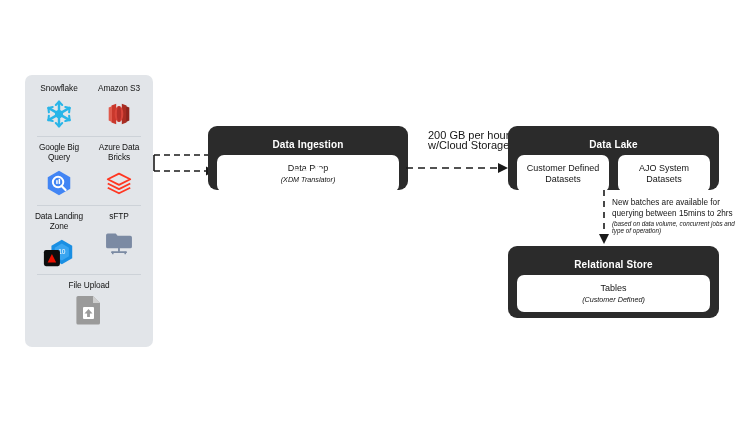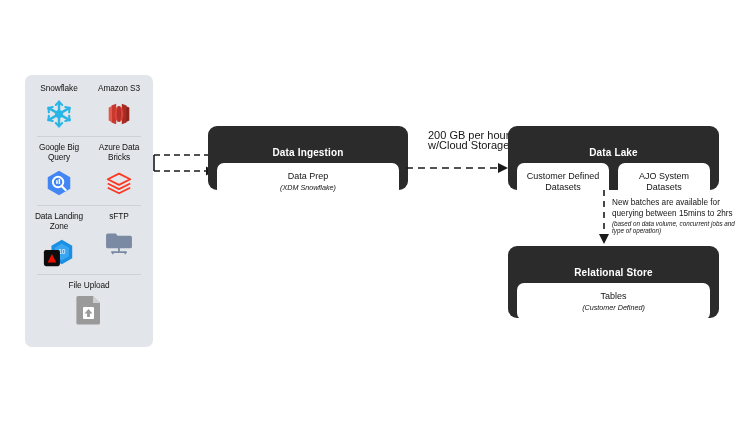--- a/index.html
+++ b/index.html
@@ -72,21 +72,21 @@
     position: absolute;
     background: #2b2b2b;
     border-radius: 9px;
     box-sizing: border-box;
   }
   .darkbox-title {
     color: #ffffff;
     font-size: 10px;
     font-weight: bold;
     text-align: center;
-    margin-top: 21px;
+    margin-top: 13px;
     letter-spacing: 0.15px;
   }
   .inner-row {
     display: flex;
     justify-content: center;
     gap: 9px;
     margin-top: 5px;
     padding: 0 9px;
   }
   .whitebox {
@@ -266,21 +266,21 @@
     <line x1="4" y1="10" x2="4" y2="26" stroke="#1a1a1a" stroke-width="1.6"></line>
     <line x1="4" y1="26" x2="56" y2="26" stroke="#1a1a1a" stroke-width="1.6" stroke-dasharray="6,4"></line>
     <polygon points="56,21.5 65,26 56,30.5" fill="#1a1a1a"></polygon>
   </svg>
 
   <div class="darkbox" style="left:208px; top:126px; width:200px; height:64px;">
     <div class="darkbox-title">Data Ingestion</div>
     <div class="inner-row">
       <div class="whitebox">
         <div class="wb-main">Data Prep</div>
-        <div class="wb-sub">(XDM Snowflake)</div>
+        <div class="wb-sub">(XDM Translator)</div>
       </div>
     </div>
   </div>
 
   <svg class="conn" style="left:294px; top:163px;" width="34" height="14">
     <line x1="0" y1="7" x2="22" y2="7" stroke="#ffffff" stroke-width="1.7" stroke-dasharray="5,4"></line>
     <polygon points="22,2.5 31,7 22,11.5" fill="#ffffff"></polygon>
   </svg>
 
   <div class="edge-label" style="left:428px; top:130px; width:96px;">200 GB per hour

